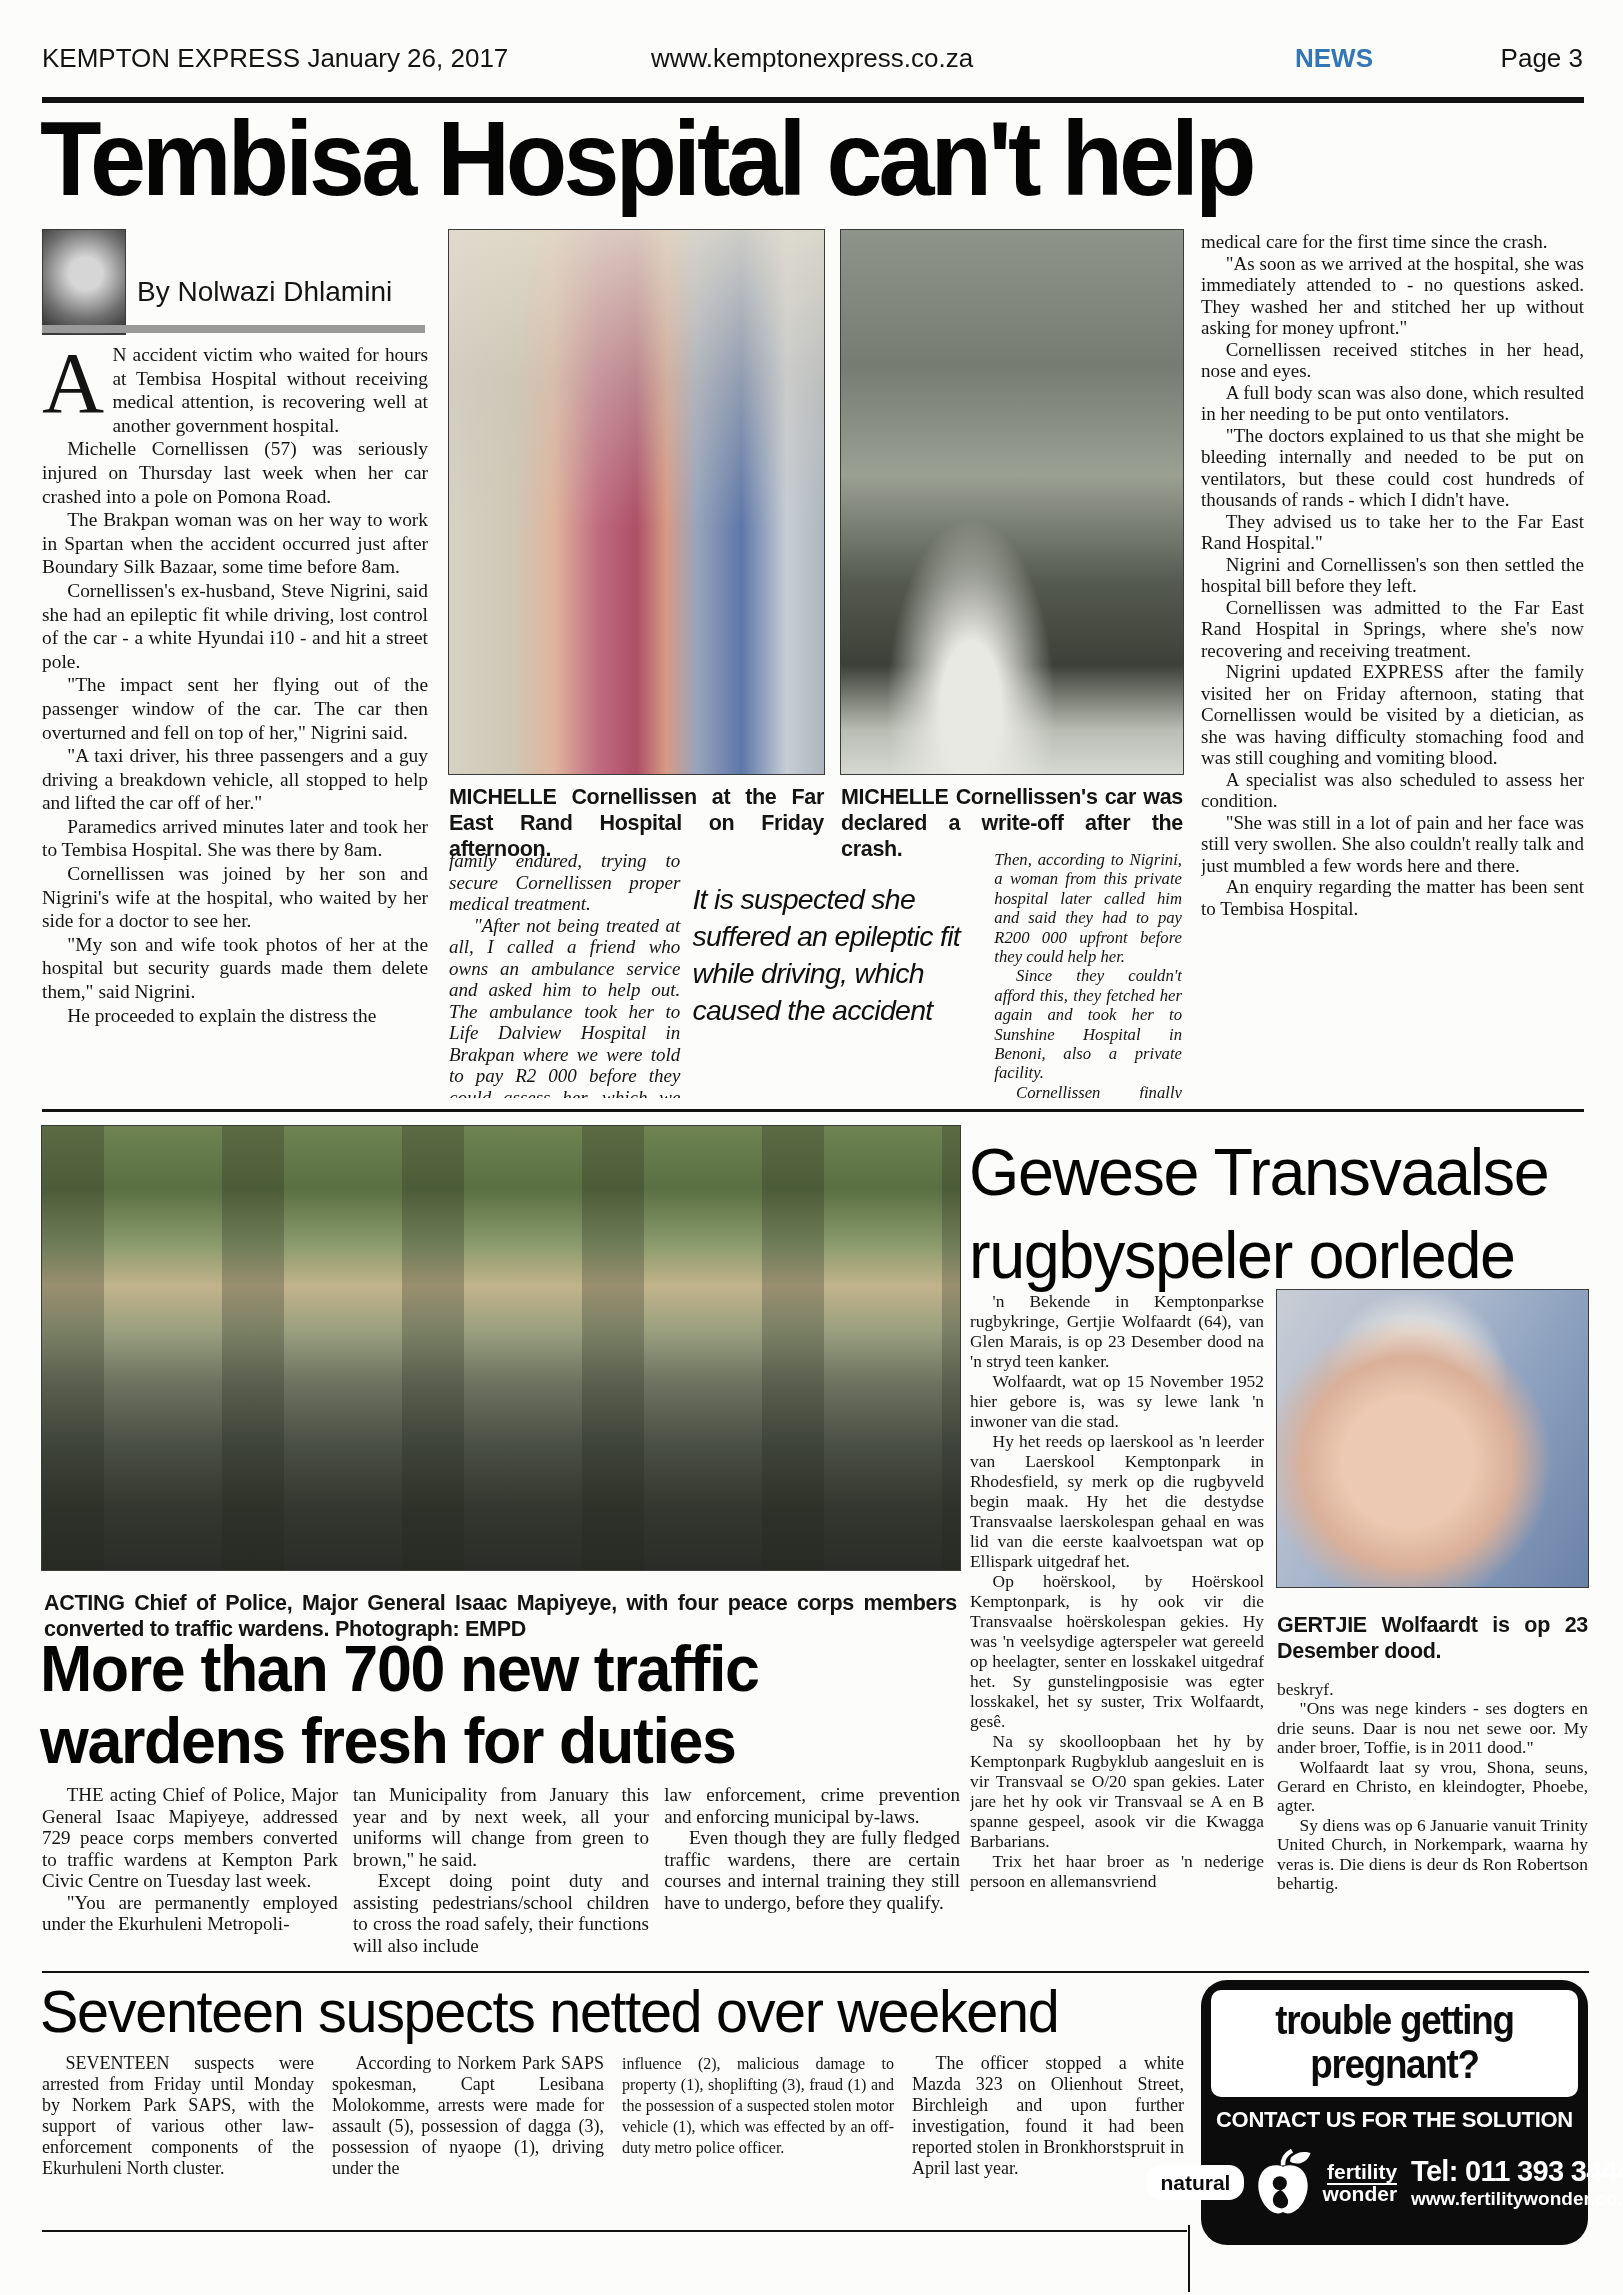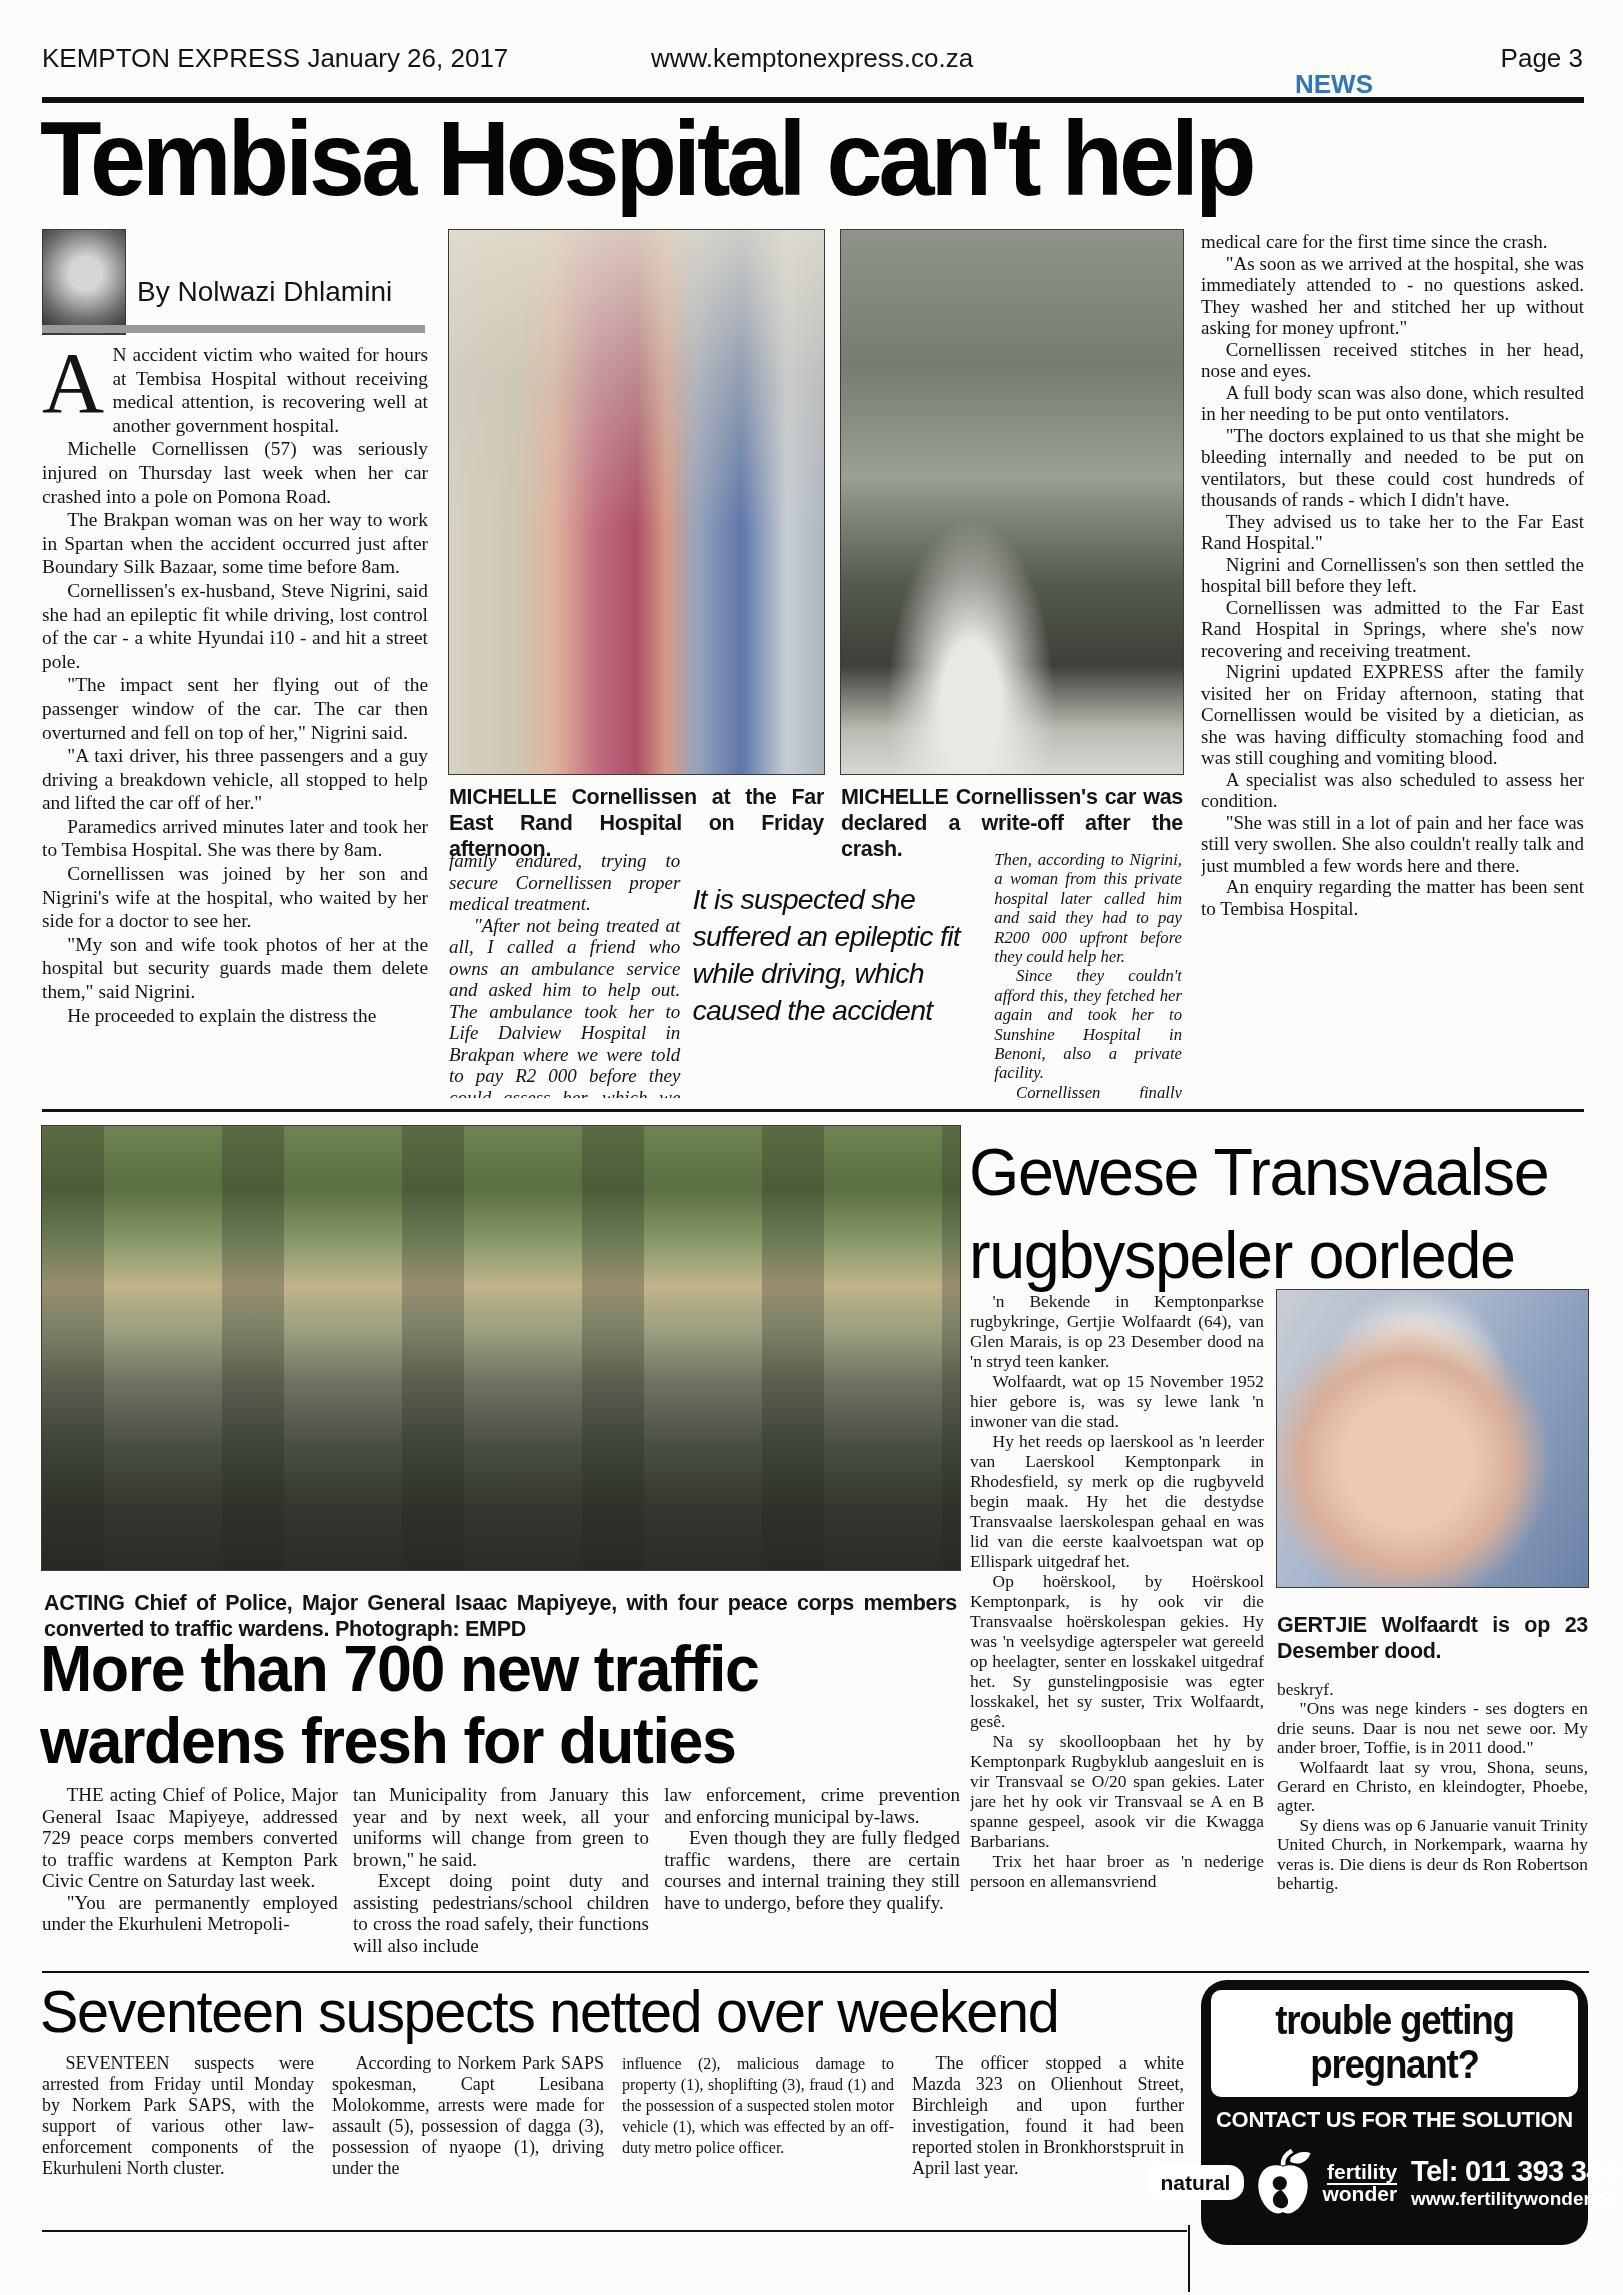--- a/index.html
+++ b/index.html
@@ -32,21 +32,21 @@
 </head>
 <body>
 
 <div class="page">
 
   <div class="abs sans" style="left:42px;top:43px;font-size:26px;">
     <span>KEMPTON EXPRESS</span>
     <span>January 26, 2017</span>
   </div>
   <div class="abs sans" style="left:50%;transform:translateX(-50%);top:43px;font-size:26px;">www.kemptonexpress.co.za</div>
-  <div class="abs sans accent" style="left:1295px;top:43px;font-size:26px;font-weight:bold;margin-top:26px;">NEWS</div>
+  <div class="abs sans accent" style="left:1295px;top:43px;font-size:26px;font-weight:bold;">NEWS</div>
   <div class="abs sans" style="right:41px;top:43px;font-size:26px;">Page 3</div>
   <div class="abs rule" style="left:42px;top:97px;width:1542px;height:5.6px;"></div>
 
   <div class="abs headline" style="left:40px;top:103px;font-size:106px;font-weight:bold;letter-spacing:-4.2px;line-height:1.05;">
     <span class="cond" style="transform:scaleX(0.95);">Tembisa Hospital can't help</span>
   </div>
 
   <div class="abs photo" style="left:43px;top:230px;width:82px;height:104px;background:radial-gradient(circle at 52% 42%,#d6d6d6 0 22%,#a8a8a8 40%,#6e6e6e 62%,#383838 90%);"></div>
   <div class="abs sans" style="left:137px;top:276px;font-size:28px;">By Nolwazi Dhlamini</div>
   <div class="abs" style="left:42px;top:325px;width:383px;height:8.3px;background:#9a9a9a;"></div>
@@ -111,21 +111,21 @@
       linear-gradient(180deg,#6f8452 0%,#5a6f42 14%,#87996a 26%,#c2b38c 36%,#9aa07e 46%,#6d7260 58%,#4a4f44 72%,#33372f 86%,#2a2d27 100%);"></div>
   <div class="abs caption" style="left:44px;top:1590px;width:913px;">ACTING Chief of Police, Major General Isaac Mapiyeye, with four peace corps members converted to traffic wardens. Photograph: EMPD</div>
 
   <div class="abs headline" style="left:40px;top:1633px;font-size:64px;font-weight:bold;line-height:72px;letter-spacing:-1.4px;">
     <span class="cond" style="transform:scaleX(0.98);">More than 700 new traffic</span><br>
     <span class="cond" style="transform:scaleX(0.98);">wardens fresh for duties</span>
   </div>
 
   <div class="abs" style="left:42px;top:1784px;width:918px;height:171px;display:flex;gap:15.3px;overflow:hidden;">
     <div class="body-text" style="width:296px;font-size:19px;line-height:21.5px;">
-        <p>THE acting Chief of Police, Major General Isaac Mapiyeye, addressed 729 peace corps members converted to traffic wardens at Kempton Park Civic Centre on Saturday last week.</p>
+        <p>THE acting Chief of Police, Major General Isaac Mapiyeye, addressed 729 peace corps members converted to traffic wardens at Kempton Park Civic Centre on Tuesday last week.</p>
         <p>"You are permanently employed under the Ekurhuleni Metropoli-</p>
       </div>
     <div class="body-text no-first-indent" style="width:296px;font-size:19px;line-height:21.5px;">
         <p>tan Municipality from January this year and by next week, all your uniforms will change from green to brown," he said.</p>
         <p>Except doing point duty and assisting pedestrians/school children to cross the road safely, their functions will also include</p>
       </div>
     <div class="body-text no-first-indent" style="width:296px;font-size:19px;line-height:21.5px;">
         <p>law enforcement, crime prevention and enforcing municipal by-laws.</p>
         <p>Even though they are fully fledged traffic wardens, there are certain courses and internal training they still have to undergo, before they qualify.</p>
       </div>

